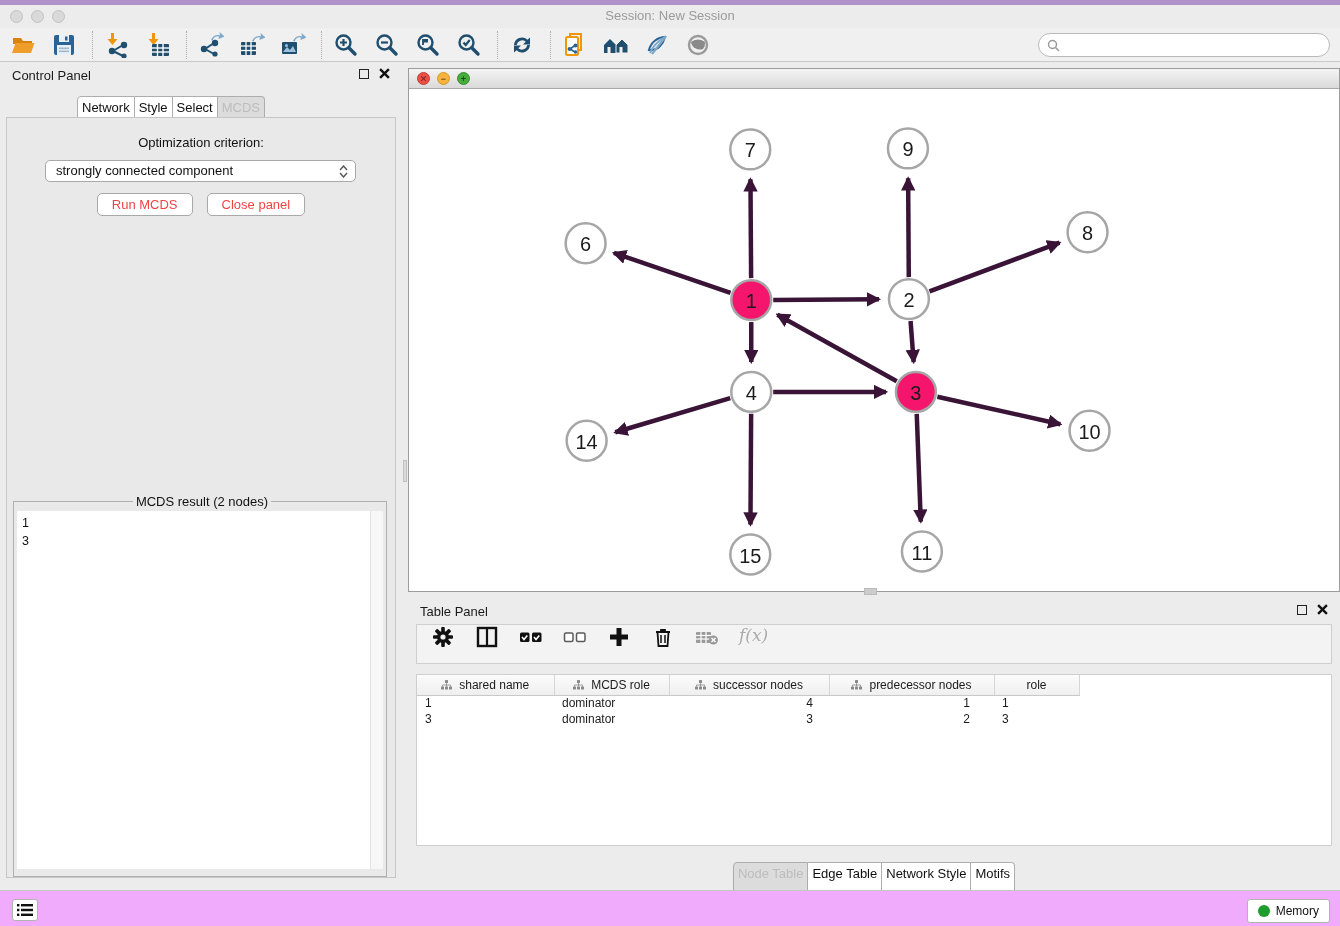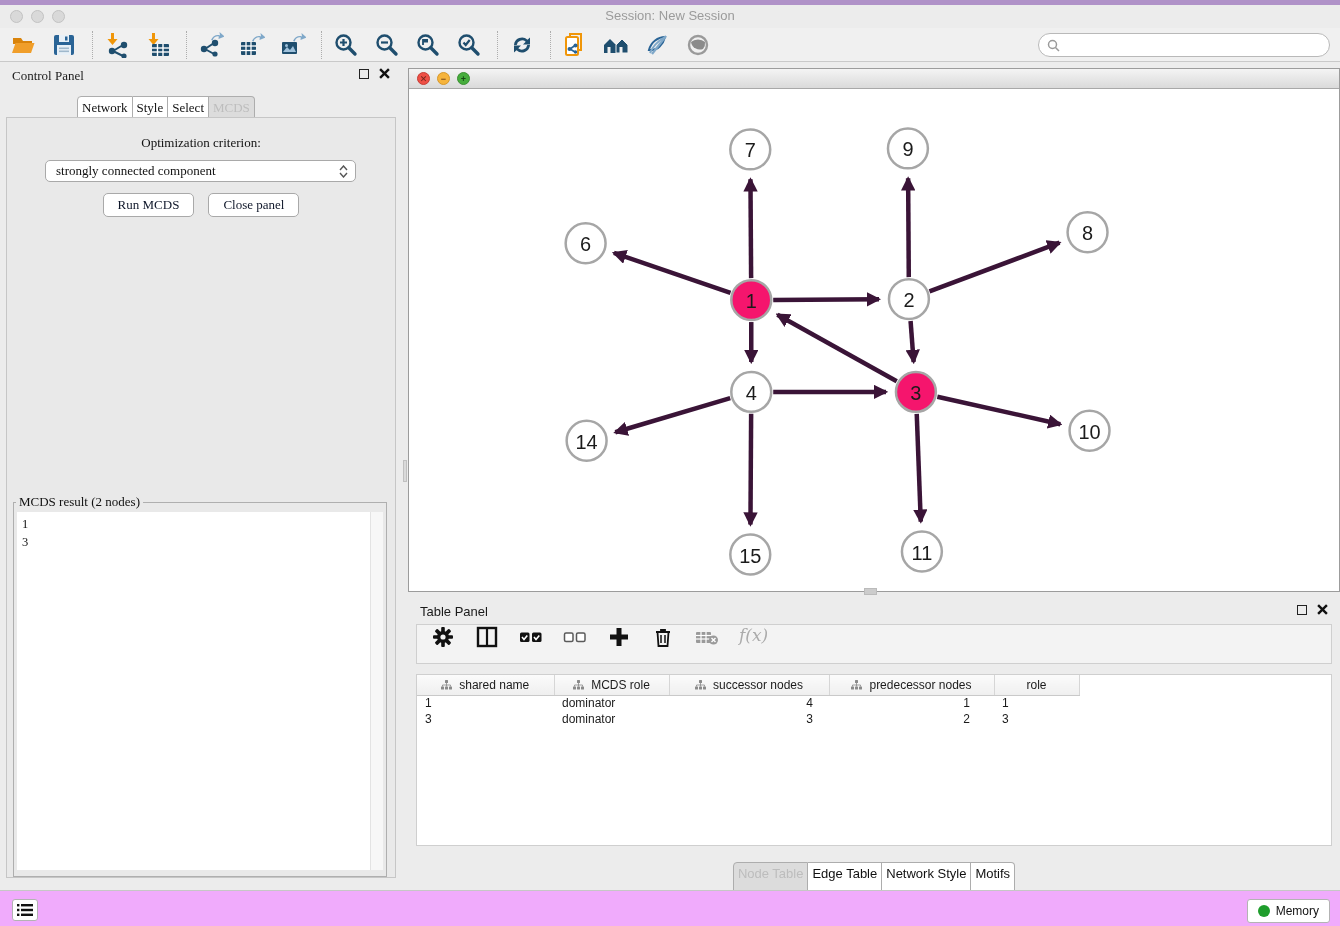--- a/index.html
+++ b/index.html
@@ -12,39 +12,39 @@
   .win-title { position:absolute; left:0; right:0; top:3px; text-align:center; font-size:13px; color:#9B9B9B; }
 
   
   .toolbar { position:absolute; left:0; top:28px; width:1340px; height:34px; background:#F0F0F0; border-bottom:1px solid #C9C9C9; display:flex; align-items:center; padding-left:8px; }
   .tb-icon { width:30px; height:30px; display:flex; align-items:center; justify-content:center; margin-right:11px; }
   .tb-sep { width:0; height:28px; border-left:1px dotted #ADADAD; margin:0 9px 0 2px; }
   .search-wrap { position:absolute; right:10px; top:5px; width:292px; height:24px; background:#fff; border:1px solid #B9B9B9; border-radius:12px; display:flex; align-items:center; padding-left:8px; }
   .search-wrap input { border:none; outline:none; flex:1; height:20px; font-size:12px; background:transparent; margin-left:4px; }
 
   
-  .control-panel { position:absolute; left:0; top:62px; width:402px; height:828px; background:#ECECEC;font-family:Liberation Serif, serif; }
+  .control-panel { position:absolute; left:0; top:62px; width:402px; height:828px; background:#ECECEC; }
   .panel-header { position:relative; height:26px; padding:6px 12px 0 12px; font-size:13px; color:#1a1a1a; }
   .panel-header .hicons { position:absolute; right:12px; top:6px; display:flex; gap:10px; align-items:center; }
   .float-sq { width:10px; height:10px; border:1.5px solid #222; background:transparent; }
   .tabgroup { display:flex; }
   .tab { background:#fff; border:1px solid #ADADAD; border-left:none; padding:2px 4px; font-size:13px; height:38px; line-height:17px; color:#111; cursor:default; white-space:nowrap; }
   .tab:first-child { border-left:1px solid #ADADAD; border-radius:4px 0 0 4px; }
   .tab:last-child { border-radius:0 4px 4px 0; }
   .tab.active { background:#DCDCDC; color:#BDBDBD; }
   .cp-tabs { position:absolute; left:77px; top:34px; }
   .cp-box { position:absolute; left:6px; top:55px; width:390px; height:761px; background:#E9E9E9; border:1px solid #C6C6C6; }
   .opt-label { margin-top:17px; text-align:center; font-size:13px; color:#111; }
   .combo { position:absolute; left:38px; top:42px; width:311px; height:22px; background:#fff; border:1px solid #A9A9A9; border-radius:5px; font-size:13px; line-height:20px; padding-left:10px; color:#111; }
   .combo .stepper { position:absolute; right:6px; top:2px; width:12px; height:17px; display:flex; flex-direction:column; align-items:center; justify-content:center; gap:1px; }
   .combo .stepper svg { display:block; }
   .btn-row { position:absolute; left:0; right:0; top:75px; display:flex; justify-content:center; gap:14px; }
-  .push-btn { background:#fff; border:1px solid #A9A9A9; border-radius:5px; font-size:13px; padding:3px 14px; color:#0f172a; font-family:inherit; }
+  .push-btn { background:#fff; border:1px solid #A9A9A9; border-radius:5px; font-size:13px; padding:3px 14px; color:#ef4444; font-family:inherit; }
   .result-fieldset { position:absolute; left:6px; top:376px; width:374px; height:383px; border:1px solid #AFAFAF; background:#E9E9E9; }
-  .result-fieldset legend { font-size:13px; color:#111; margin-left:2px; padding:0 3px; }
+  .result-fieldset legend { font-size:13px; color:#111; margin-left:2px; padding:0 3px;text-align:center; }
   .result-area { position:absolute; left:3px; right:3px; top:2px; bottom:3px; background:#fff; font-size:12.5px; color:#111; padding:3px 5px; line-height:18px; }
   .result-scroll { position:absolute; right:0; top:0; bottom:0; width:13px; background:#F7F7F7; border-left:1px solid #E3E3E3; }
 
   
   .v-splitter { position:absolute; left:402px; top:62px; width:6px; height:828px; background:#ECECEC; }
   .v-splitter .grip { position:absolute; left:1px; top:398px; width:4px; height:22px; background:#DADADA; border:1px solid #C0C0C0; }
 
   
   .network-frame { position:absolute; left:408px; top:68px; width:932px; height:524px; border:1px solid #9C9C9C; background:#fff; }
   .net-titlebar { position:relative; height:20px; background:linear-gradient(#F4F4F4,#DADADA); border-bottom:1px solid #A8A8A8; }

